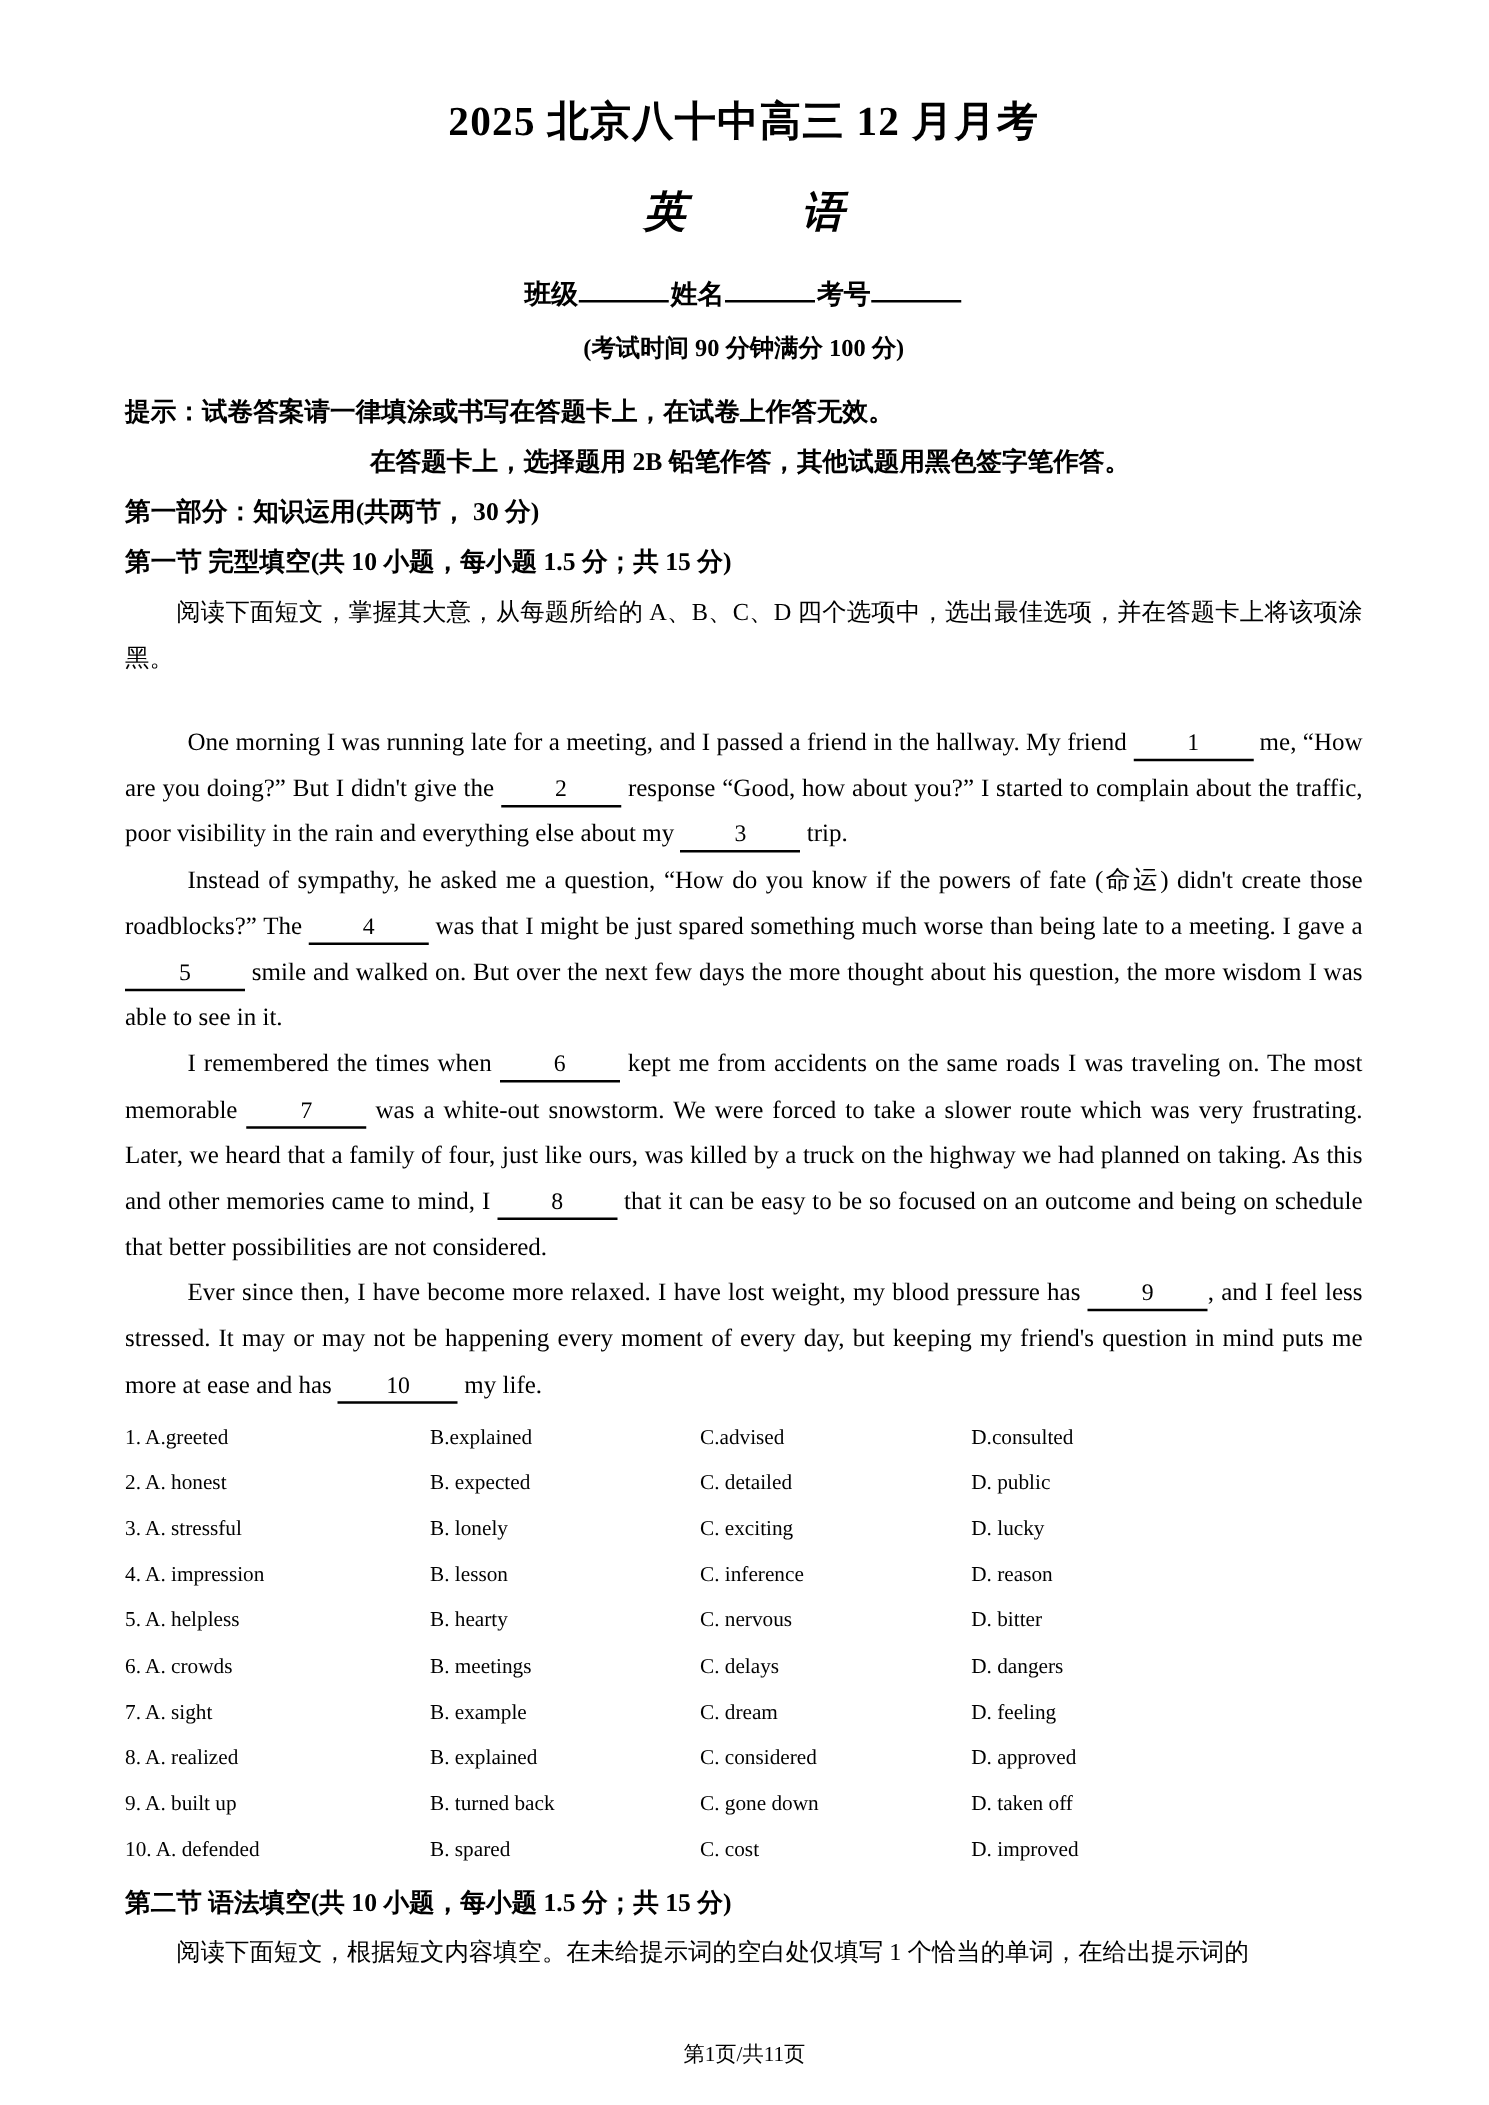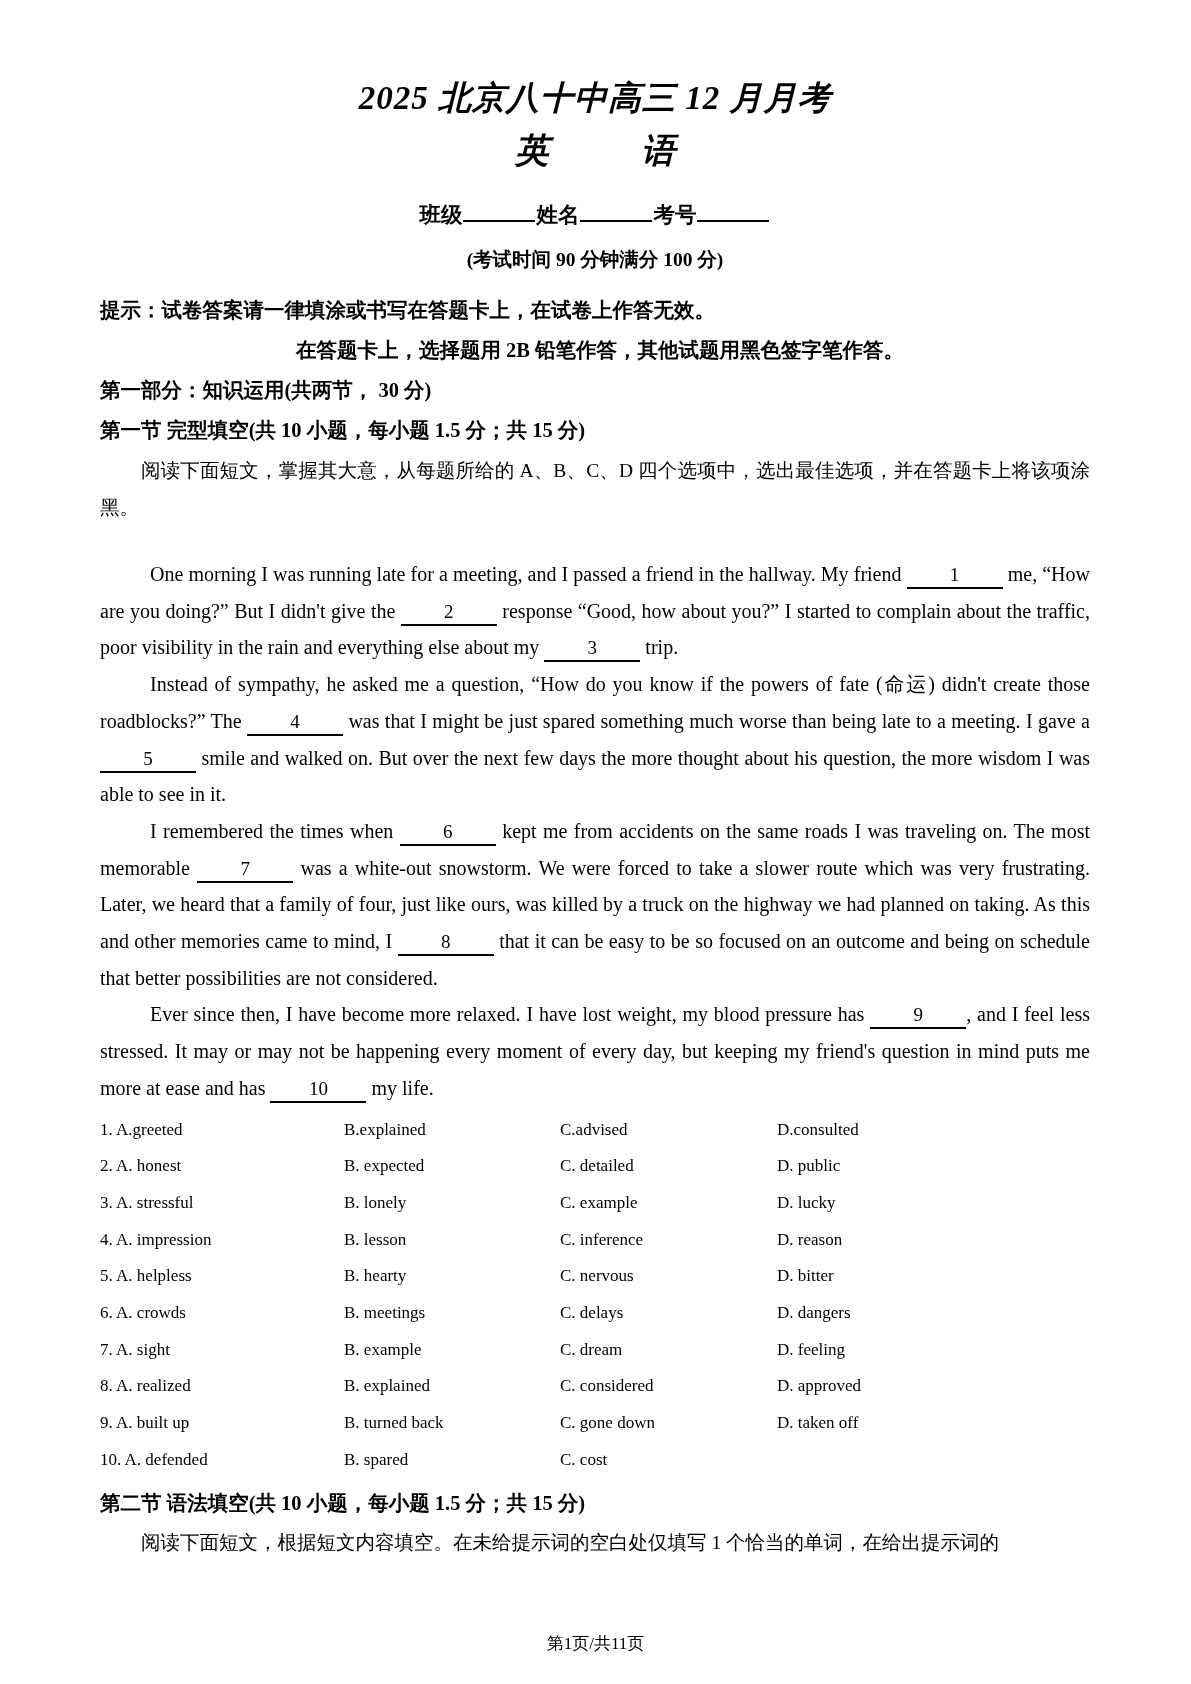--- a/index.html
+++ b/index.html
@@ -9,21 +9,21 @@
     width:1191px; height:1684px;
     margin:0 auto;
     background:#ffffff;
     color:#000000;
     font-family:"Liberation Serif","DejaVu Serif",serif;
     padding:78px 101px 0 100px;
     overflow:hidden;
   }
   .title {
     font-size:33px; font-weight:bold; text-align:center;
-    line-height:40px; margin-bottom:12px; letter-spacing:1px;font-style:italic;
+    line-height:40px; margin-bottom:32px; letter-spacing:1px;
   }
   .subject {
     font-size:34px; font-weight:bold; text-align:center;
     line-height:42px; margin-bottom:30px; word-spacing:84px;font-style:italic;
   }
   .fields {
     text-align:center; font-weight:bold; font-size:21.5px;
     line-height:26px; margin-bottom:20px;
   }
   .field { white-space:nowrap; }
@@ -107,21 +107,21 @@
       </div>
       <div class="opt-row">
         <div class="opt-cell">2. A. honest</div>
         <div class="opt-cell">B. expected</div>
         <div class="opt-cell">C. detailed</div>
         <div class="opt-cell">D. public</div>
       </div>
       <div class="opt-row">
         <div class="opt-cell">3. A. stressful</div>
         <div class="opt-cell">B. lonely</div>
-        <div class="opt-cell">C. example</div>
+        <div class="opt-cell">C. exciting</div>
         <div class="opt-cell">D. lucky</div>
       </div>
       <div class="opt-row">
         <div class="opt-cell">4. A. impression</div>
         <div class="opt-cell">B. lesson</div>
         <div class="opt-cell">C. inference</div>
         <div class="opt-cell">D. reason</div>
       </div>
       <div class="opt-row">
         <div class="opt-cell">5. A. helpless</div>
@@ -150,20 +150,21 @@
       <div class="opt-row">
         <div class="opt-cell">9. A. built up</div>
         <div class="opt-cell">B. turned back</div>
         <div class="opt-cell">C. gone down</div>
         <div class="opt-cell">D. taken off</div>
       </div>
       <div class="opt-row">
         <div class="opt-cell">10. A. defended</div>
         <div class="opt-cell">B. spared</div>
         <div class="opt-cell">C. cost</div>
+        <div class="opt-cell">D. improved</div>
       </div>
     </div>
 
   <div class="sec-heading sec2-heading">第二节 语法填空(共 10 小题，每小题 1.5 分；共 15 分)</div>
 
   <div class="s2-instr">阅读下面短文，根据短文内容填空。在未给提示词的空白处仅填写 1 个恰当的单词，在给出提示词的</div>
 
   <div class="footer">第1页/共11页</div>
 
 </div>

